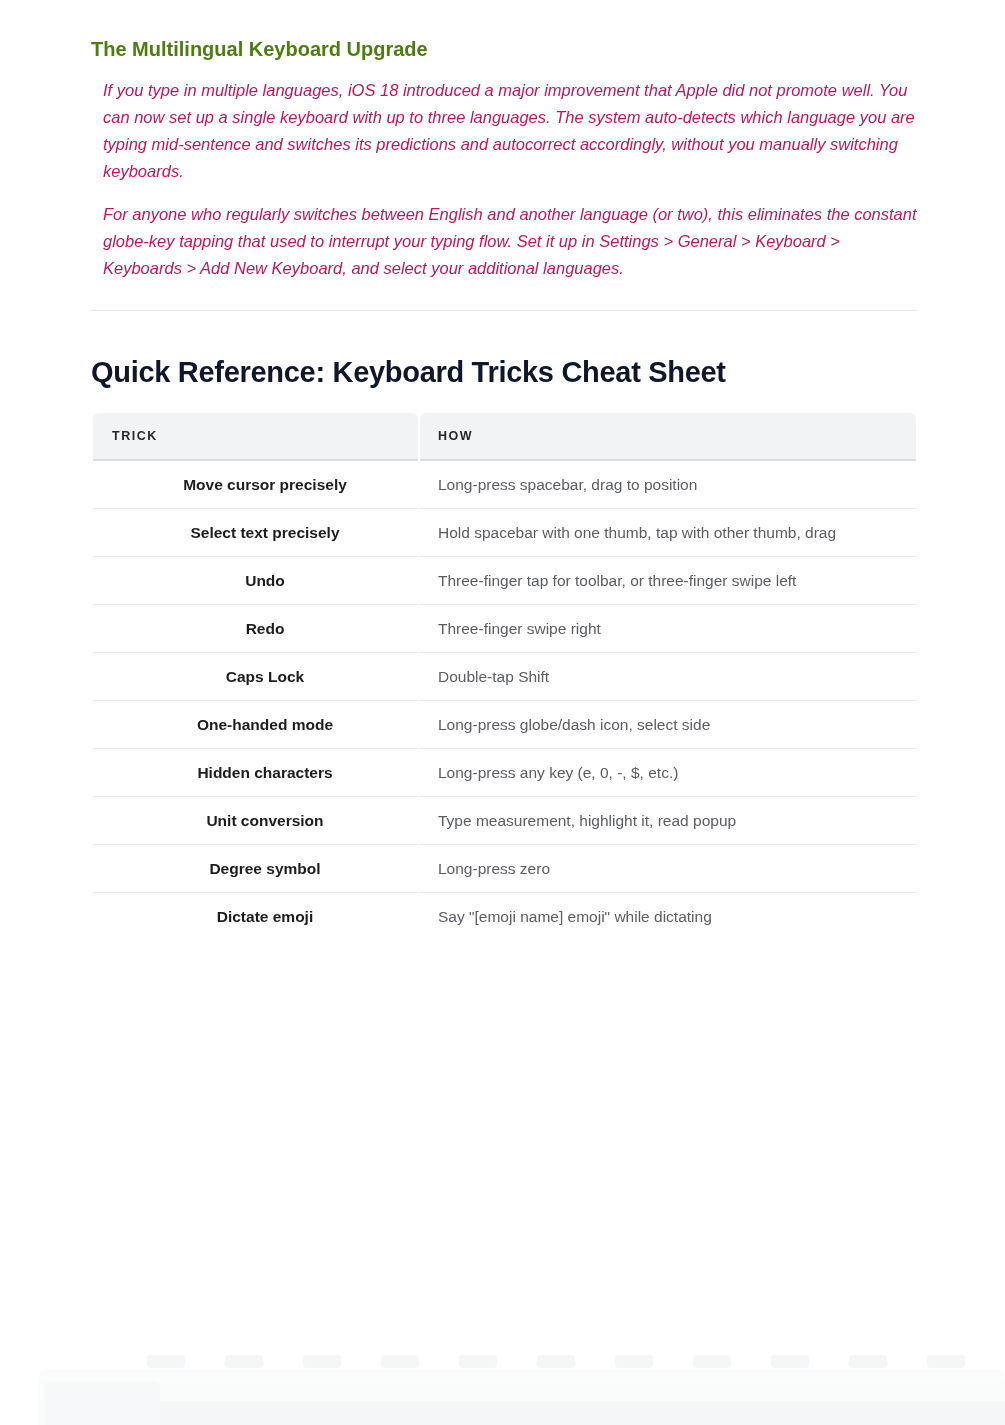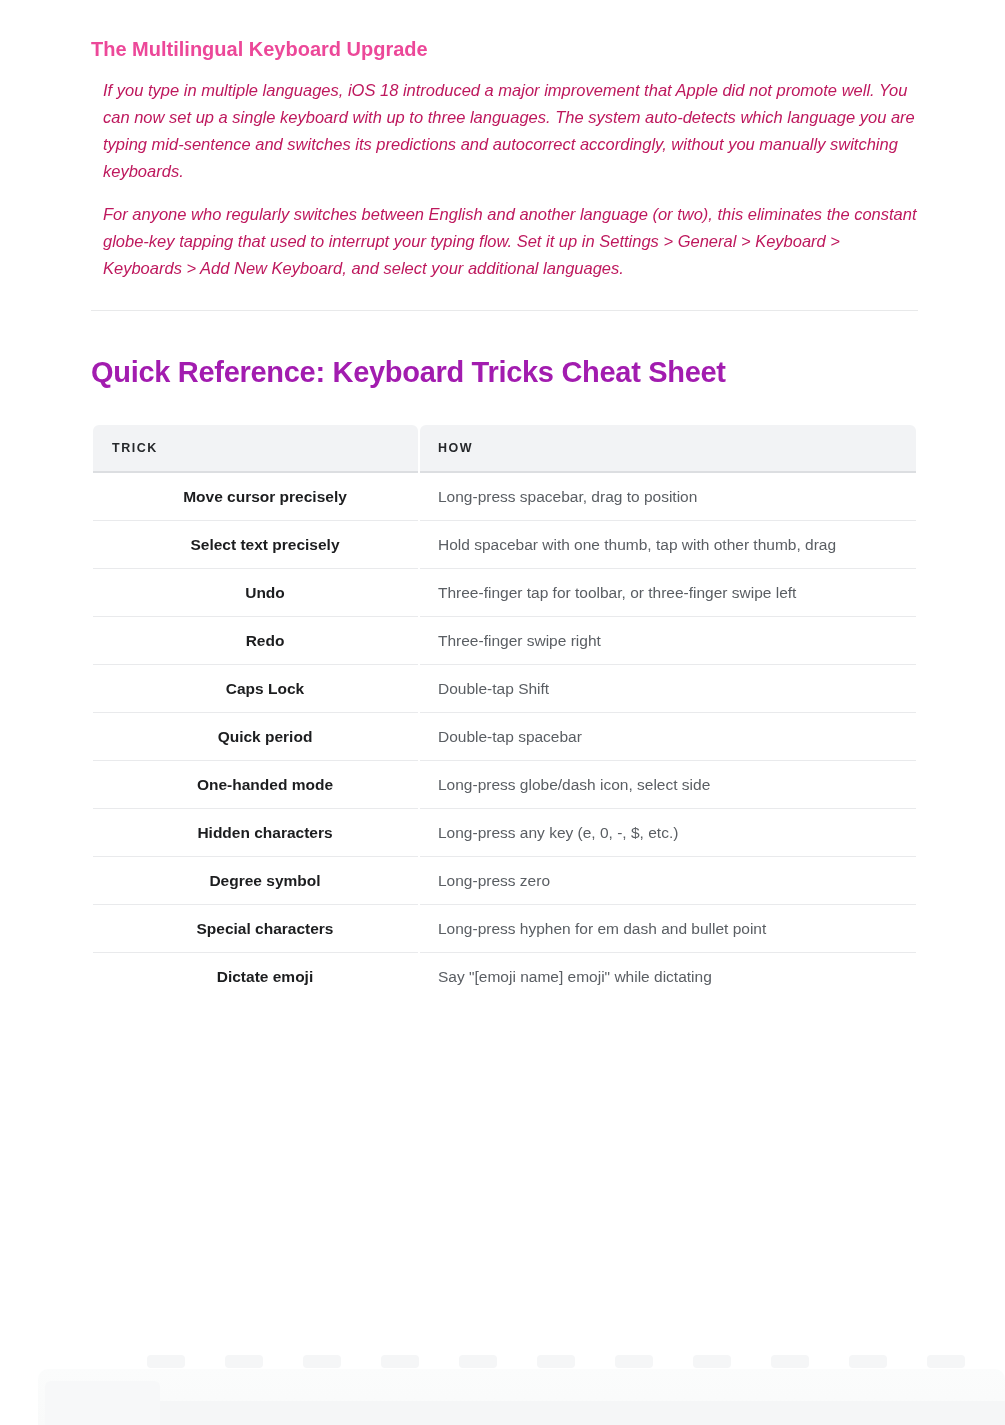--- a/index.html
+++ b/index.html
@@ -16,41 +16,41 @@
     left: 91px;
     top: 0;
     width: 827px;
   }
   .section-heading {
     margin-top: 37px;
     margin-bottom: 16px;
     font-size: 20px;
     line-height: 24px;
     font-weight: bold;
-    color: #ec4899;
+    color: #4d7c0f;
   }
   .body-para {
     font-size: 16.5px;
     line-height: 27px;
     color: #be185d;
     margin: 0 0 16px 12px;
     font-style: italic;
   }
   .rule {
     border: 0;
     border-top: 1px solid #e8e9ea;
     margin: 28px 0 0 0;
   }
   .cheatsheet-title {
-    margin: 44px 0 36px 0;
+    margin: 44px 0 24px 0;
     font-size: 29px;
     line-height: 34px;
     font-weight: bold;
     letter-spacing: -0.3px;
-    color: #a21caf;
+    color: #0f172a;
   }
   table.cheatsheet {
     width: 100%;
     border-collapse: separate;
     border-spacing: 2px 0;
     table-layout: fixed;
   }
   thead th {
     background: #f2f3f5;
     height: 48px;
@@ -171,38 +171,34 @@
         </tr>
         <tr>
           <td class="trick-cell">Redo</td>
           <td class="how-cell">Three-finger swipe right</td>
         </tr>
         <tr>
           <td class="trick-cell">Caps Lock</td>
           <td class="how-cell">Double-tap Shift</td>
         </tr>
         <tr>
-          <td class="trick-cell">Quick period</td>
-          <td class="how-cell">Double-tap spacebar</td>
-        </tr>
-        <tr>
           <td class="trick-cell">One-handed mode</td>
           <td class="how-cell">Long-press globe/dash icon, select side</td>
         </tr>
         <tr>
           <td class="trick-cell">Hidden characters</td>
           <td class="how-cell">Long-press any key (e, 0, -, $, etc.)</td>
         </tr>
         <tr>
+          <td class="trick-cell">Unit conversion</td>
+          <td class="how-cell">Type measurement, highlight it, read popup</td>
+        </tr>
+        <tr>
           <td class="trick-cell">Degree symbol</td>
           <td class="how-cell">Long-press zero</td>
-        </tr>
-        <tr>
-          <td class="trick-cell">Special characters</td>
-          <td class="how-cell">Long-press hyphen for em dash and bullet point</td>
         </tr>
         <tr>
           <td class="trick-cell">Dictate emoji</td>
           <td class="how-cell">Say "[emoji name] emoji" while dictating</td>
         </tr>
       </tbody>
   </table>
 
 </div>
 

